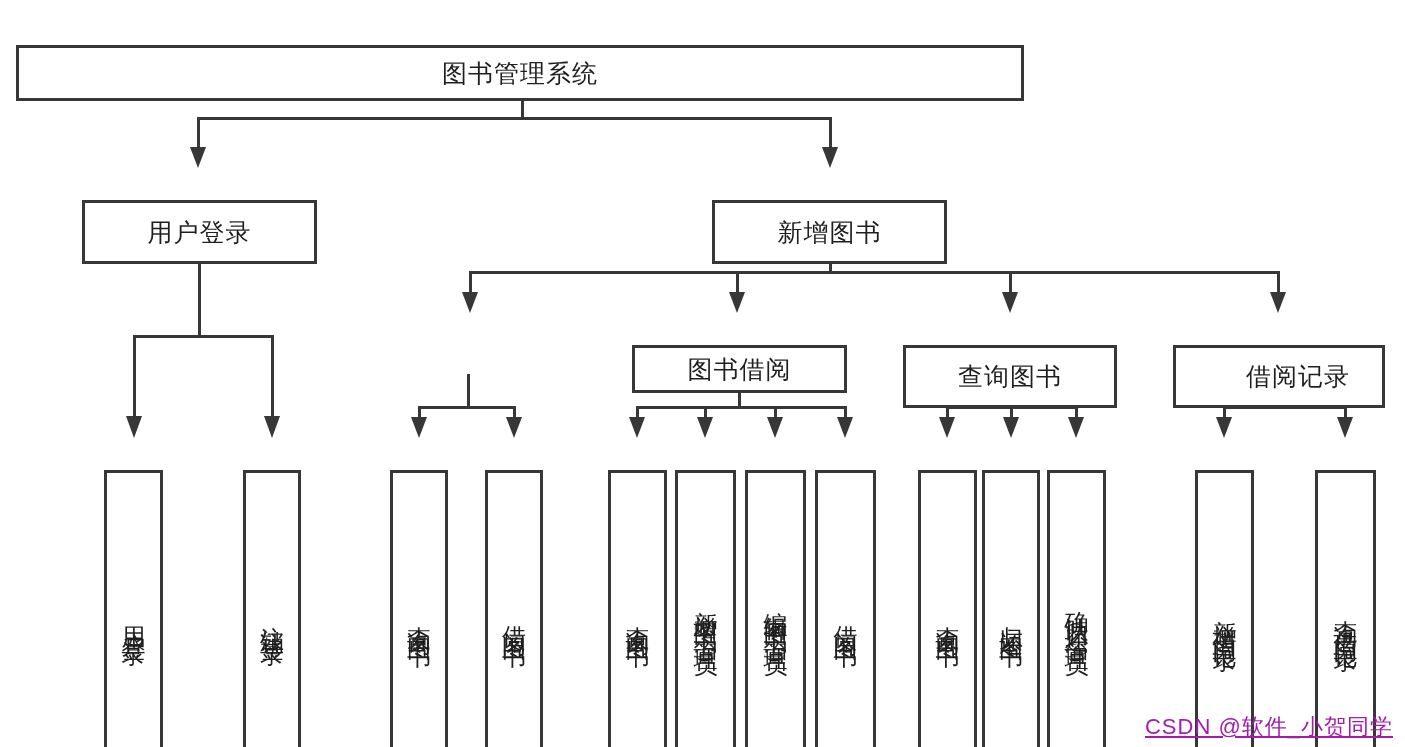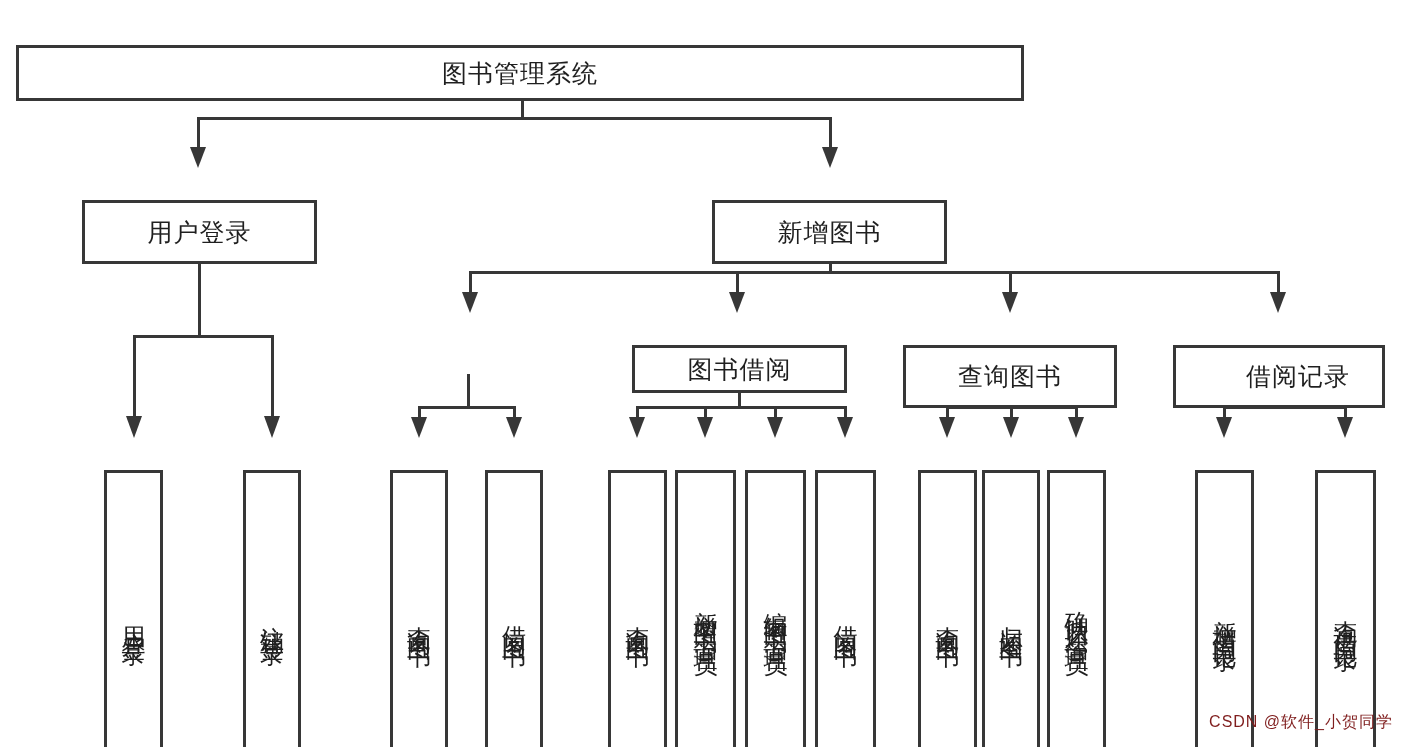--- a/index.html
+++ b/index.html
@@ -42,25 +42,26 @@
   .v {
     writing-mode: vertical-rl;
     font-size: 24px;
     letter-spacing: 6px;
     line-height: 1;
   }
   .watermark {
     position: absolute;
     top: 712px;
     right: 12px;
-    font-size: 16px;
+    font-size: 22px;
     letter-spacing: 1px;
-    color: #7f1d1d;
+    color: #a21caf;
     z-index: 5;
     white-space: nowrap;
+    text-decoration: underline;
   }
 </style>
 </head>
 <body>
 
 <div id="canvas">
 
   <svg id="connectors" viewBox="0 0 1405 747" xmlns="http://www.w3.org/2000/svg">
     <g stroke="#373737" stroke-width="3" fill="none" shape-rendering="crispEdges">
 

